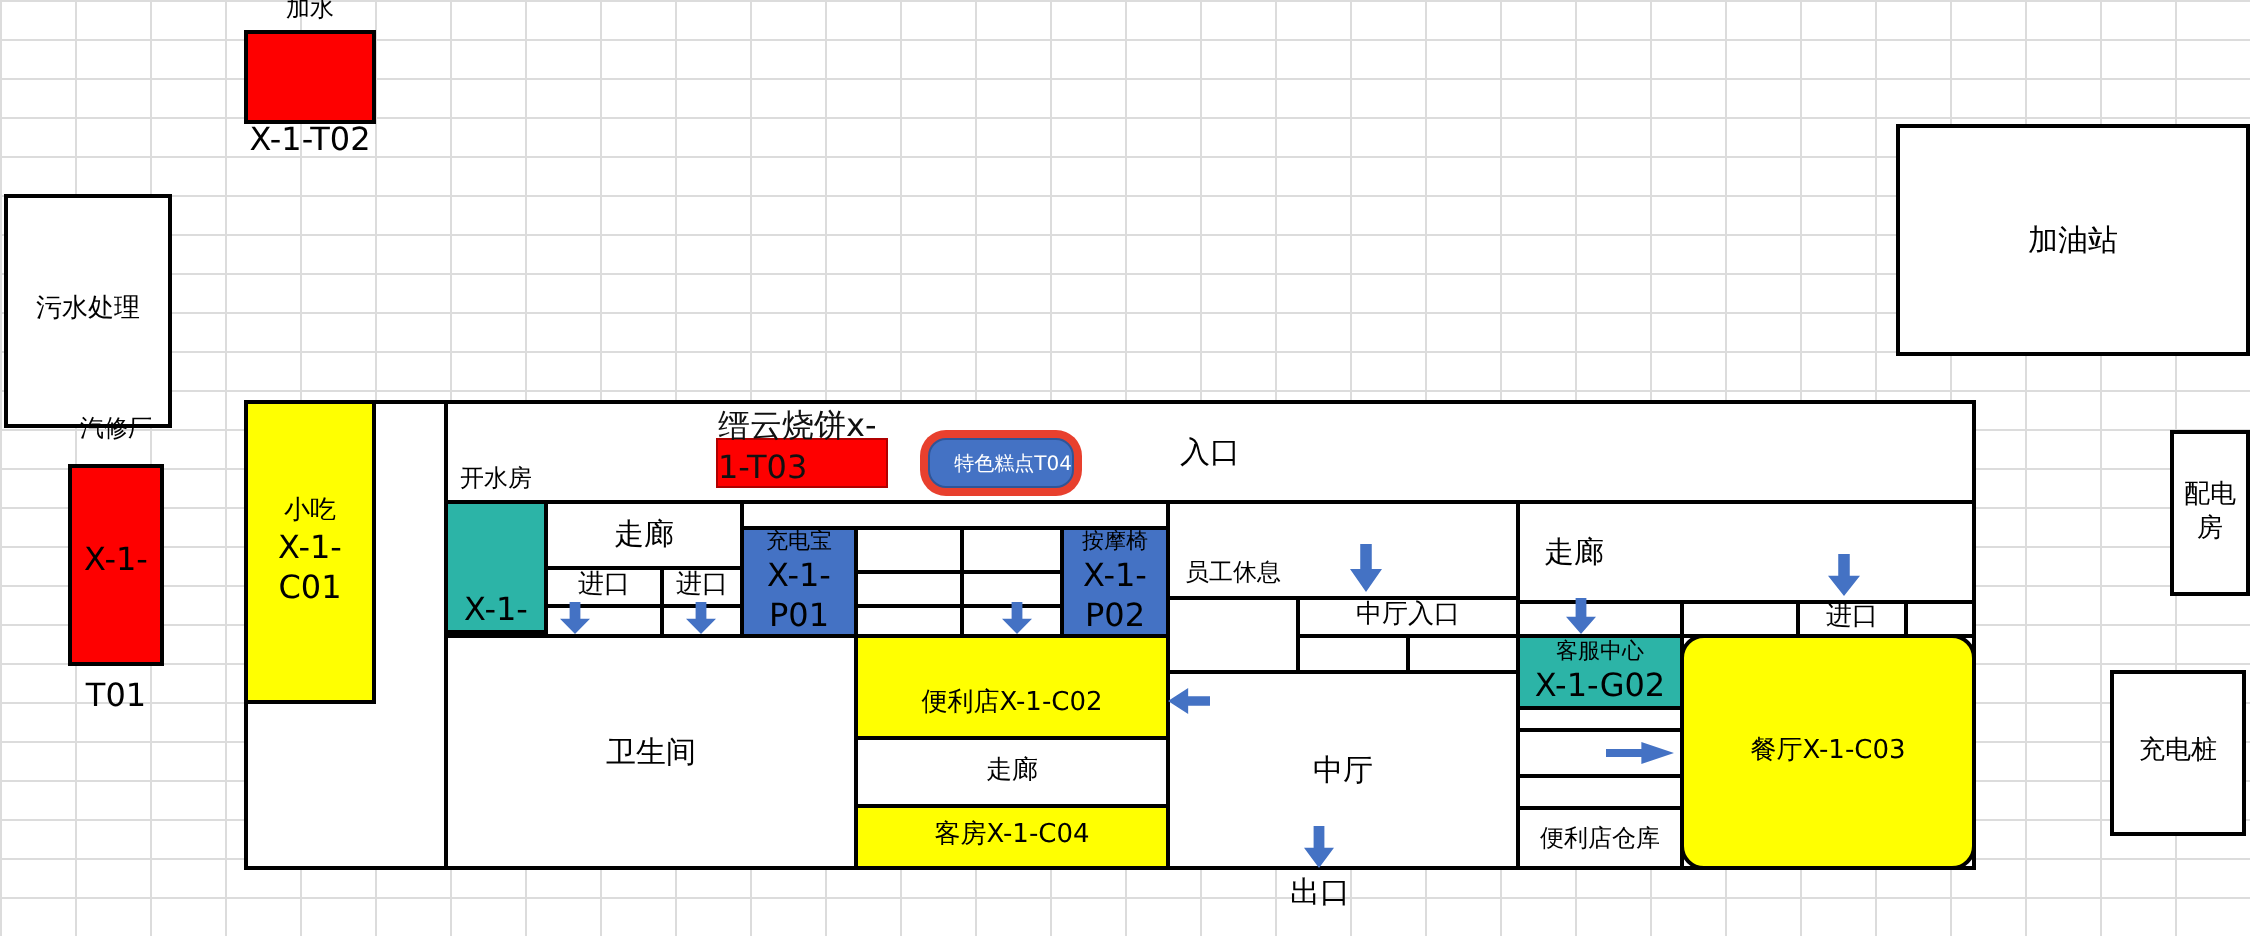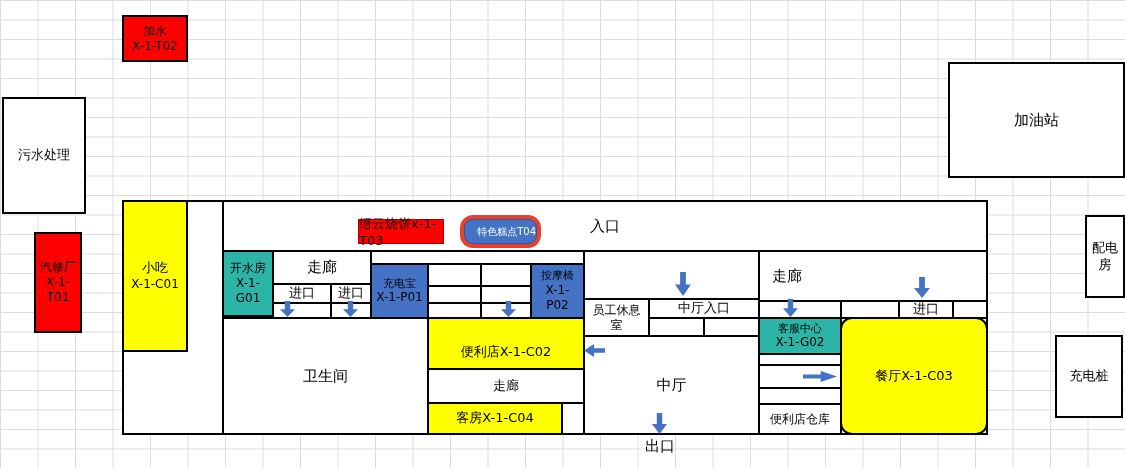--- a/index.html
+++ b/index.html
@@ -15,32 +15,32 @@
   .box{
     position:absolute;box-sizing:border-box;border:2px solid #000;background:#fff;
     display:flex;flex-direction:column;align-items:center;justify-content:center;
     text-align:center;line-height:1.25;font-size:13px;
   }
   .nob{border:none;background:transparent;}
   .red{background:#fe0000;}
   .yellow{background:#ffff01;}
   .teal{background:#2cb4a7;}
   .blue{background:#4472c4;}
-  .code{font-size:12px;}
+  .code{font-size:16px;}
   .big{font-size:15px;}
-  .sm{font-size:12px;}
+  .sm{font-size:12px;gap:48px;}
   .xs{font-size:11px;}
   .seg{position:absolute;background:#000;}
   .arr{position:absolute;background:#4472c4;z-index:6;}
   .arr.down{clip-path:polygon(32% 0,68% 0,68% 52%,100% 52%,50% 100%,0 52%,32% 52%);}
   .arr.left{clip-path:polygon(100% 32%,100% 68%,48% 68%,48% 100%,0 50%,48% 0,48% 32%);}
   .arr.right{clip-path:polygon(0 32%,0 68%,52% 68%,52% 100%,100% 50%,52% 0,52% 32%);}
   .btn-red{
     position:absolute;box-sizing:border-box;background:#fe0000;border:1px solid #b00000;
-    display:flex;align-items:center;justify-content:center;font-size:13px;color:#111;z-index:7;
+    display:flex;align-items:flex-end;justify-content:center;font-size:16px;color:#111;z-index:7;
   }
   .btn-blue{
     position:absolute;box-sizing:border-box;background:#4472c4;border:1px solid #2f5597;
     border-radius:9px;box-shadow:0 0 0 4px #e8402e;display:flex;align-items:center;
     justify-content:center;font-size:10px;color:#fff;z-index:7;
   }
 </style>
 </head>
 <body>
 
@@ -166,21 +166,21 @@
 
   <div class="box big" style="left:222px;top:317px;width:207px;height:118px;">
     <span>卫生间</span>
   </div>
   <div class="box yellow" style="left:427px;top:317px;width:158px;height:71px;">
     <span>便利店X-1-C02</span>
   </div>
   <div class="box" style="left:427px;top:368px;width:158px;height:36px;">
     <span>走廊</span>
   </div>
-  <div class="box yellow" style="left:427px;top:402px;width:136px;height:33px;">
+  <div class="box yellow" style="left:427px;top:402px;width:158px;height:33px;">
     <span>客房X-1-C04</span>
   </div>
 
   <div class="box nob big" style="left:620px;top:437px;width:80px;height:18px;">
     <span>出口</span>
   </div>
 
   <div class="arr down" style="left:280px;top:301px;width:15px;height:16px;"></div>
   <div class="arr down" style="left:343px;top:301px;width:15px;height:16px;"></div>
   <div class="arr down" style="left:501px;top:301px;width:15px;height:16px;"></div>

